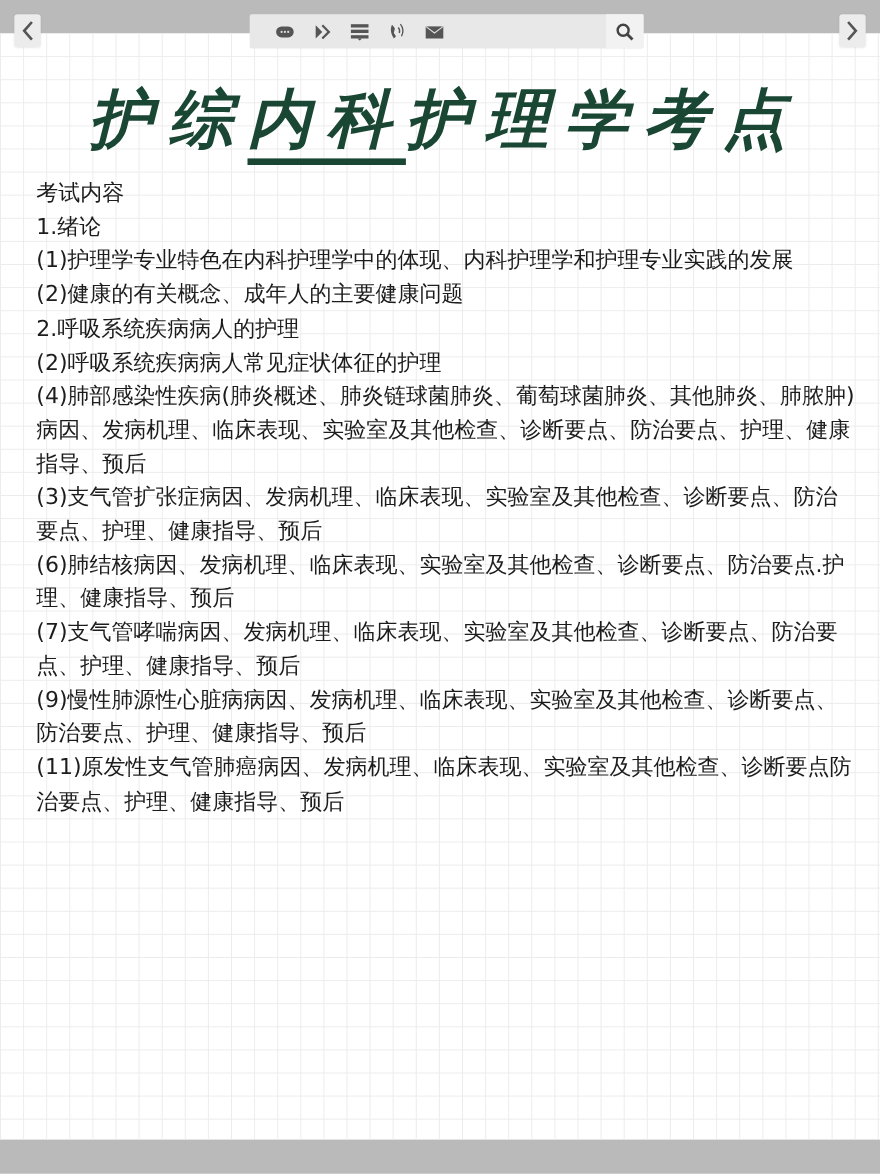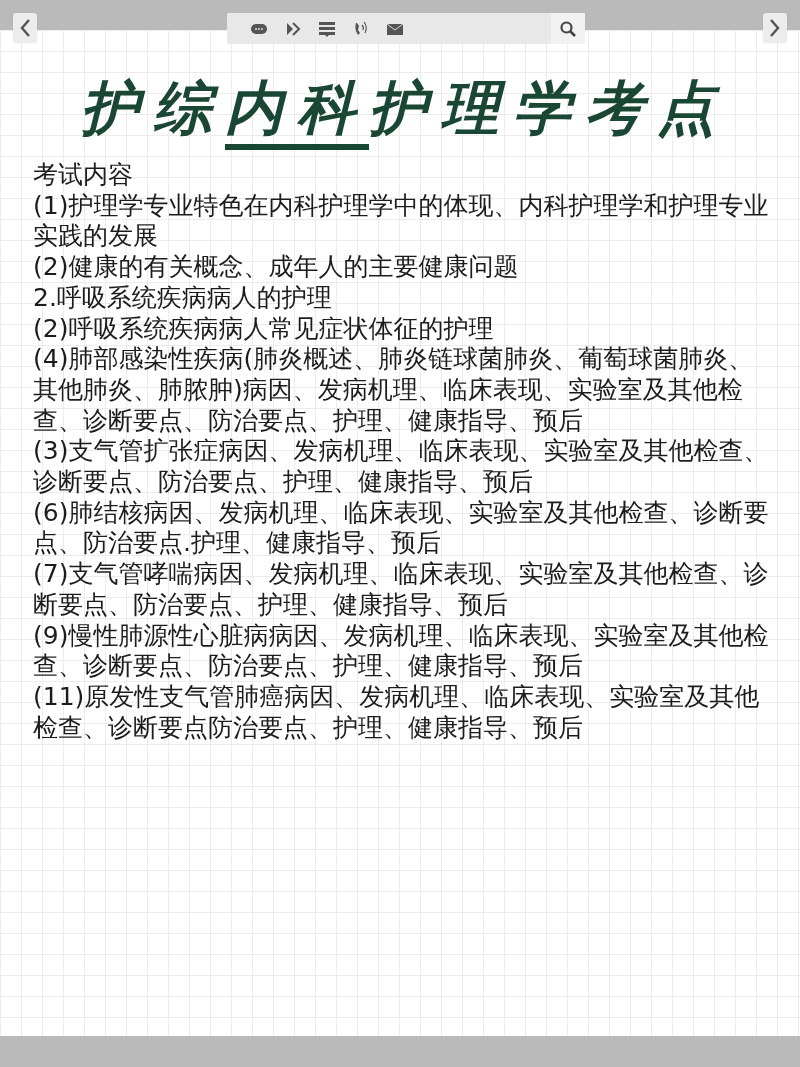--- a/index.html
+++ b/index.html
@@ -38,21 +38,21 @@
   .title {
     position: absolute; left: 0; right: 0; top: 70px; text-align: center;
     font-family: "DejaVu Serif", "Liberation Serif", serif;
     font-size: 58px; font-weight: bold; color: #1a4634;
     letter-spacing: 14px; font-style: italic; margin-left: 10px;
   }
   .title .ul { border-bottom: 6px solid #1a4634; padding-bottom: 2px; }
   .content {
     position: absolute; left: 33px; top: 160px; width: 745px;
     font-family: "DejaVu Sans", "Liberation Sans", sans-serif;
-    font-size: 25px; line-height: 30.7px; color: #1c1c1c;
+    font-size: 20px; line-height: 30.7px; color: #1c1c1c;
   }
   .content p { margin: 0; }
 </style>
 </head>
 <body>
 
 <div class="page"></div>
 
 <div class="nav-btn nav-prev">
   <svg width="12" height="20" viewBox="0 0 12 20">
@@ -111,20 +111,21 @@
       <path d="M2 2 L9 10 L2 18" stroke="#555" stroke-width="2.4" fill="none"></path>
     </svg>
 </div>
 
 <div class="title">
   <span>护综</span><span class="ul">内科</span><span>护理学考点</span>
 </div>
 
 <div class="content">
   <p>考试内容</p>
+  <p>1.绪论</p>
   <p>(1)护理学专业特色在内科护理学中的体现、内科护理学和护理专业实践的发展</p>
   <p>(2)健康的有关概念、成年人的主要健康问题</p>
   <p>2.呼吸系统疾病病人的护理</p>
   <p>(2)呼吸系统疾病病人常见症状体征的护理</p>
   <p>(4)肺部感染性疾病(肺炎概述、肺炎链球菌肺炎、葡萄球菌肺炎、其他肺炎、肺脓肿)病因、发病机理、临床表现、实验室及其他检查、诊断要点、防治要点、护理、健康指导、预后</p>
   <p>(3)支气管扩张症病因、发病机理、临床表现、实验室及其他检查、诊断要点、防治要点、护理、健康指导、预后</p>
   <p>(6)肺结核病因、发病机理、临床表现、实验室及其他检查、诊断要点、防治要点.护理、健康指导、预后</p>
   <p>(7)支气管哮喘病因、发病机理、临床表现、实验室及其他检查、诊断要点、防治要点、护理、健康指导、预后</p>
   <p>(9)慢性肺源性心脏病病因、发病机理、临床表现、实验室及其他检查、诊断要点、防治要点、护理、健康指导、预后</p>
   <p>(11)原发性支气管肺癌病因、发病机理、临床表现、实验室及其他检查、诊断要点防治要点、护理、健康指导、预后</p>

